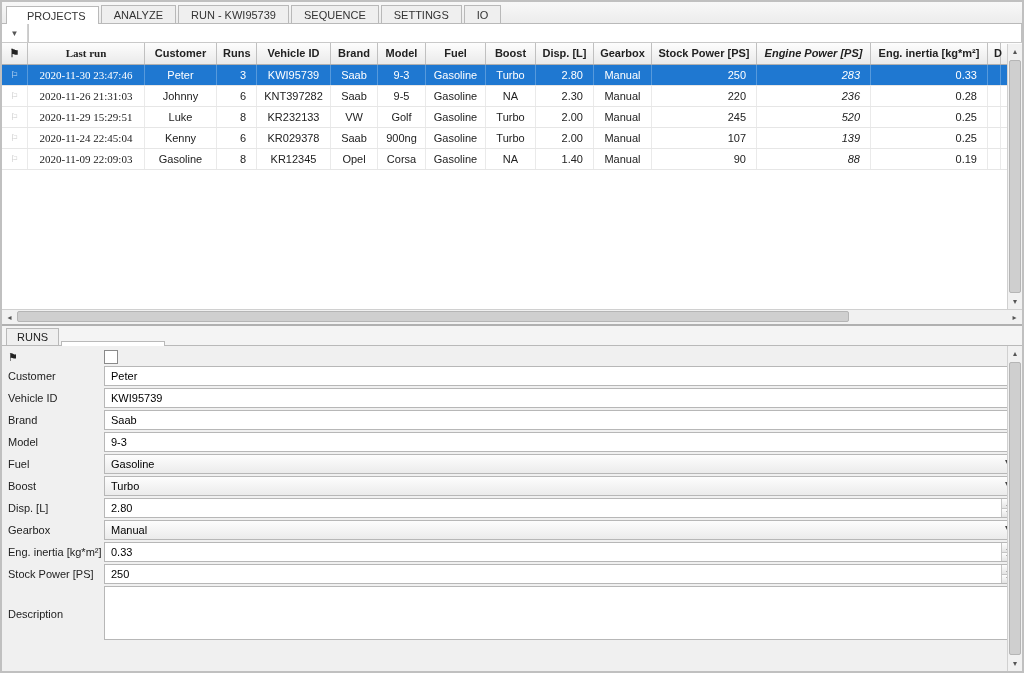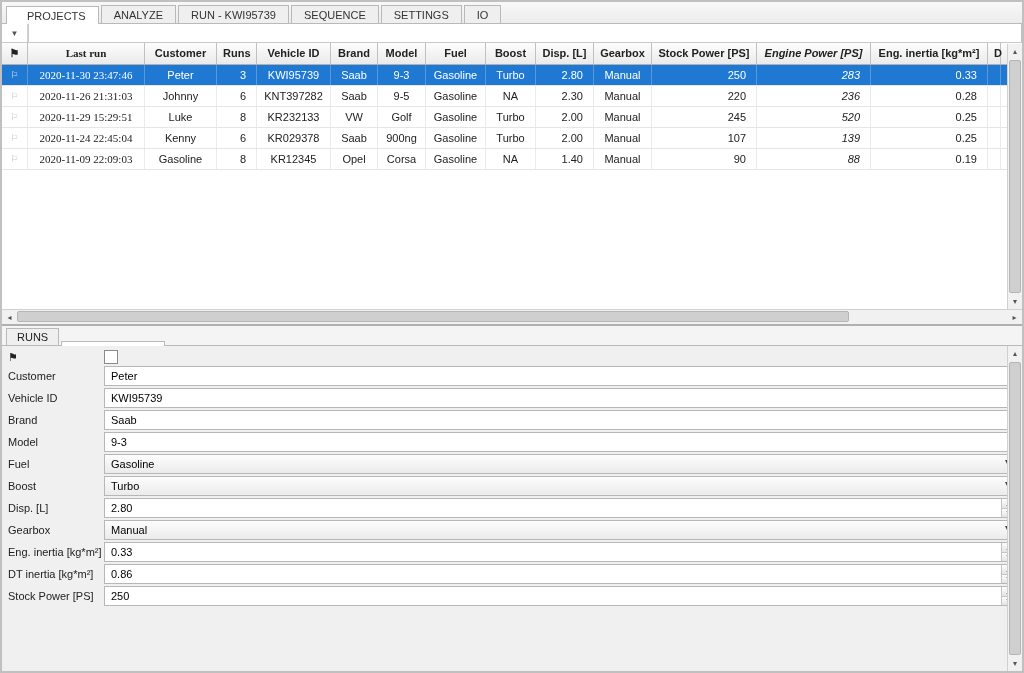--- a/index.html
+++ b/index.html
@@ -319,38 +319,33 @@
     <div class="form-row">
         <label>Eng. inertia [kg*m²]</label>
         <div class="field">
           <div class="spin-wrap"><input value="0.33" style=""><div class="spin-btns">
               <span>▲</span>
               <span>▼</span>
             </div></div>
         </div>
       </div>
     <div class="form-row">
-        <label>DT inertia [kg*m²]</label>
-        <div class="field">
-          <div class="spin-wrap"><input value="0.86" style=""><div class="spin-btns">
-              <span>▲</span>
-              <span>▼</span>
-            </div></div>
-        </div>
-      </div>
-    <div class="form-row">
         <label>Stock Power [PS]</label>
         <div class="field">
           <div class="spin-wrap"><input value="250" style=""><div class="spin-btns">
               <span>▲</span>
               <span>▼</span>
             </div></div>
         </div>
       </div>
 
+    <div class="form-row textarea">
+        <label>Description</label>
+        <div class="field"><textarea style=""></textarea></div>
+      </div>
 
     <div class="form-scrollbar">
       <div class="up">
           <span class="caret-sym">▴</span>
         </div>
       <div class="vthumb"></div>
       <div class="down">
           <span class="caret-sym">▾</span>
         </div>
     </div>

